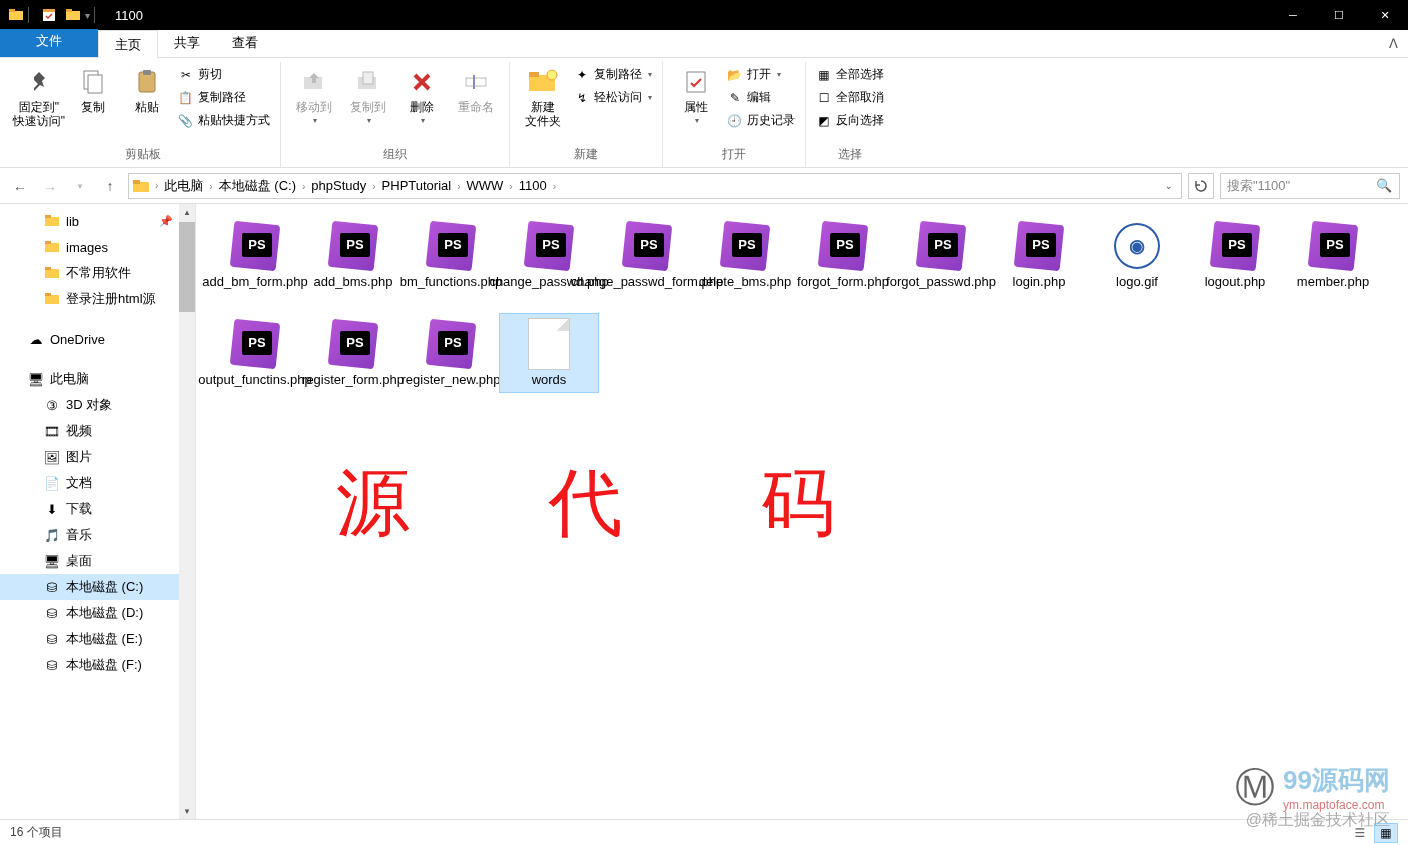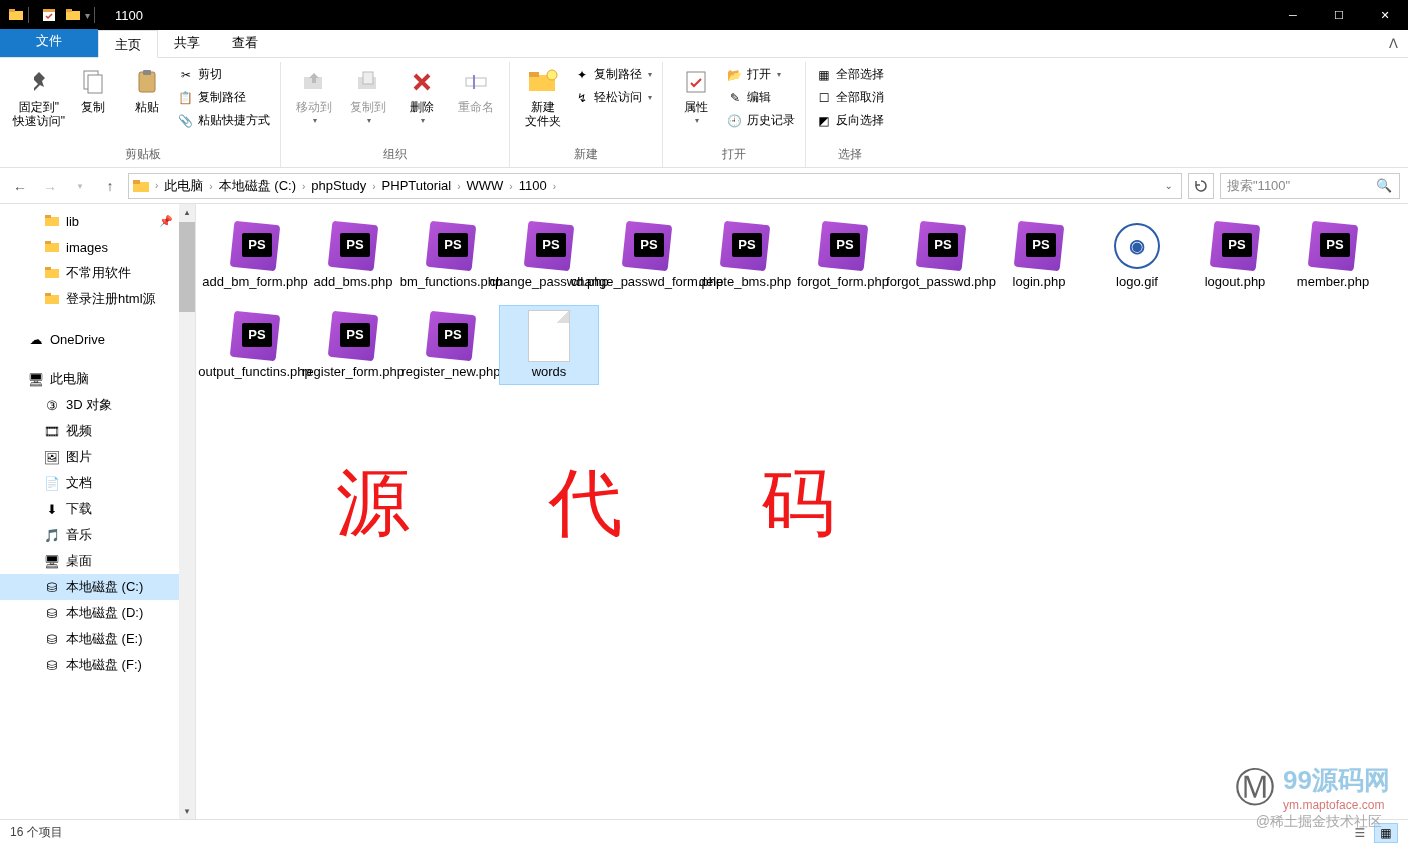--- a/index.html
+++ b/index.html
@@ -54,21 +54,21 @@
 .sb-scroll .thumb { width:16px; height:90px; background:#c0c0c0; position:absolute; top:18px; }
 .sb-scroll .arr { width:16px; height:16px; display:flex; align-items:center; justify-content:center; font-size:9px; color:#555; position:absolute; }
 .sb-item { display:flex; align-items:center; height:26px; padding-left:28px; gap:6px; cursor:pointer; font-size:13px; }
 .sb-item.l2 { padding-left:44px; }
 .sb-item.sel { background:#cce8ff; }
 .sb-item .sicon { width:16px; height:16px; display:flex; align-items:center; justify-content:center; font-size:13px; }
 .sb-item .pin { margin-left:auto; margin-right:22px; color:#888; font-size:11px; }
 .sb-spacer { height:14px; }
 
 .content { flex:1; padding:12px 10px; overflow:auto; position:relative; }
-.files { display:flex; flex-wrap:wrap; gap:12px 0; }
+.files { display:flex; flex-wrap:wrap; gap:20px 0; }
 .file { width:98px; display:flex; flex-direction:column; align-items:center; text-align:center; padding:4px 2px; cursor:pointer; font-size:13px; line-height:16px; }
 .file.sel { background:#cce8ff; outline:1px solid #99d1ff; }
 .ficon { width:52px; height:52px; display:flex; align-items:center; justify-content:center; margin-bottom:2px; }
 .ps-icon { width:46px; height:46px; position:relative; }
 .ps-icon .bg { width:46px; height:46px; background:linear-gradient(135deg,#b755d8 0%,#8a3bbf 100%); transform:rotate(6deg); border-radius:4px; }
 .ps-icon .box { position:absolute; top:10px; left:10px; width:30px; height:24px; background:#000; color:#fff; font-weight:bold; font-size:13px; display:flex; align-items:center; justify-content:center; border-radius:2px; }
 .blank-icon { width:42px; height:52px; border:1px solid #ccc; background:#fff; position:relative; }
 .blank-icon::before { content:""; position:absolute; top:0; right:0; width:12px; height:12px; background:linear-gradient(135deg,#fff 50%,#ddd 50%); }
 .logo-icon { width:46px; height:46px; border-radius:50%; border:2px solid #2a5caa; display:flex; align-items:center; justify-content:center; color:#2a5caa; font-size:18px; font-weight:bold; background:#fff; }
 
@@ -80,21 +80,21 @@
 .status .right { margin-left:auto; display:flex; gap:2px; }
 .view-btn { width:24px; height:20px; border:1px solid transparent; display:flex; align-items:center; justify-content:center; cursor:pointer; color:#666; }
 .view-btn.active { background:#cce8ff; border-color:#99d1ff; color:#000; }
 
 
 .watermark { position:absolute; right:18px; bottom:30px; display:flex; align-items:center; gap:8px; opacity:0.6; pointer-events:none; }
 .wm-logo { font-size:40px; }
 .wm-txt { display:flex; flex-direction:column; color:#5aa8d8; }
 .wm-txt .l1 { font-size:26px; font-weight:bold; }
 .wm-txt .l2 { font-size:12px; color:#b91c1c; }
-.wm-badge { position:absolute; right:26px; bottom:14px; color:#aaa; font-size:14px; }
+.wm-badge { position:absolute; right:18px; bottom:14px; color:#aaa; font-size:16px; }
 
 svg { display:block; }
 </style>
 </head>
 <body>
 
 <div class="titlebar">
   <div class="ti">
       <svg width="14" height="14">
         <rect x="0" y="3" width="14" height="9" fill="#ffcc4d"></rect>

